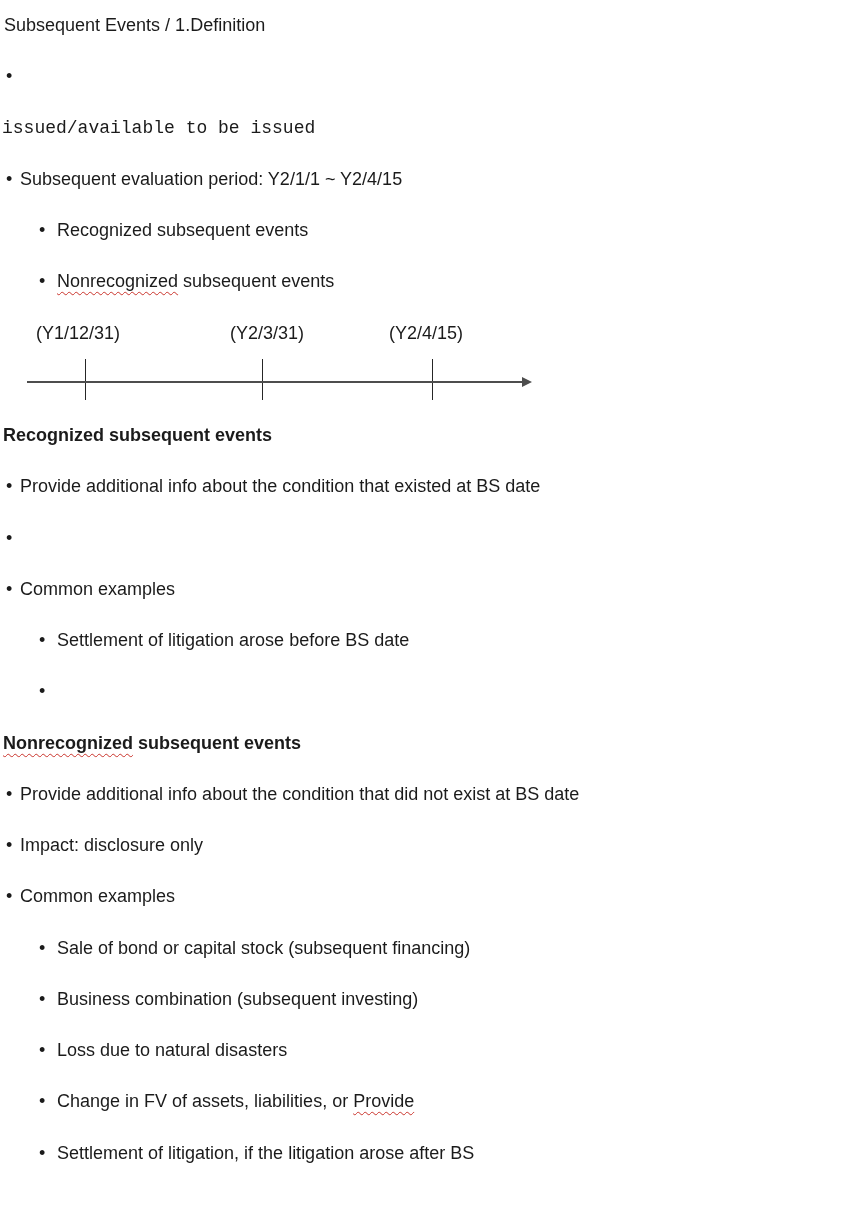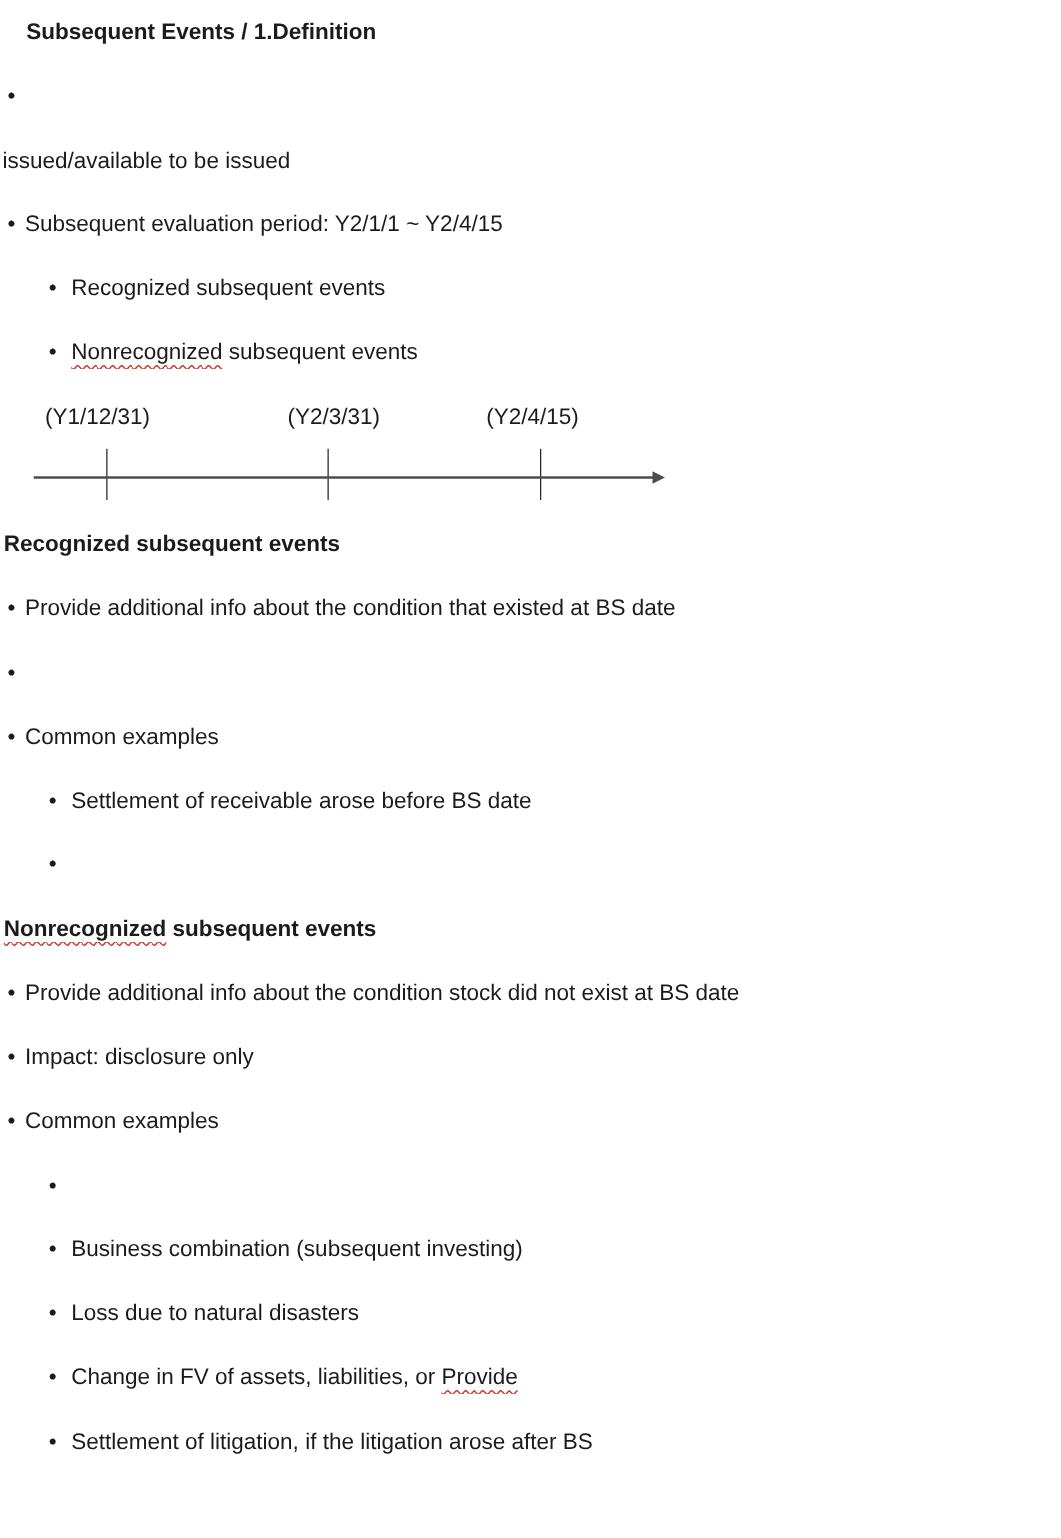--- a/index.html
+++ b/index.html
@@ -6,23 +6,23 @@
   body{
     width:849px;height:1230px;background:#ffffff;overflow:hidden;
     font-family:"Liberation Sans","DejaVu Sans",sans-serif;
     color:var(--text,#1b1b1b);
   }
   .doc{position:relative;width:849px;height:1230px;}
   .row{
     position:relative;height:51.25px;line-height:51.25px;
     font-size:18px;white-space:nowrap;overflow:visible;
   }
-  .t{padding-left:21px;font-weight:bold;}
+  .t{padding-left:4px;font-weight:normal;}
   .h{padding-left:3px;font-weight:bold;}
-  .cont{padding-left:2px;}
+  .cont{padding-left:2px;font-family:Liberation Mono, monospace;}
   .l1{padding-left:20px;}
   .l1 > .bullet{position:absolute;left:6px;top:0;}
   .l2{padding-left:57px;}
   .l2 > .bullet{position:absolute;left:39px;top:0;}
   .just{
     padding-left:5px;padding-right:4px;white-space:normal;
     text-align:justify;text-align-last:justify;
   }
   .sq{
     text-decoration-line:underline;
@@ -83,28 +83,28 @@
     <div class="axis"></div>
     <div class="arrowhead"></div>
   </div>
 
   <div class="row h">Recognized subsequent events</div>
 
   <div class="row l1"><span class="bullet">•</span><span>Provide additional info about the condition that existed at BS date</span></div>
   <div class="row l1"><span class="bullet">•</span></div>
   <div class="row l1"><span class="bullet">•</span><span>Common examples</span></div>
 
-  <div class="row l2"><span class="bullet">•</span><span>Settlement of receivable arose before BS date</span></div>
+  <div class="row l2"><span class="bullet">•</span><span>Settlement of litigation arose before BS date</span></div>
   <div class="row l2"><span class="bullet">•</span></div>
 
   <div class="row h"><span class="sq">Nonrecognized</span><span> subsequent events</span></div>
 
-  <div class="row l1"><span class="bullet">•</span><span>Provide additional info about the condition stock did not exist at BS date</span></div>
+  <div class="row l1"><span class="bullet">•</span><span>Provide additional info about the condition that did not exist at BS date</span></div>
   <div class="row l1"><span class="bullet">•</span><span>Impact: disclosure only</span></div>
   <div class="row l1"><span class="bullet">•</span><span>Common examples</span></div>
 
-  <div class="row l2"><span class="bullet">•</span></div>
+  <div class="row l2"><span class="bullet">•</span><span>Sale of bond or capital stock (subsequent financing)</span></div>
   <div class="row l2"><span class="bullet">•</span><span>Business combination (subsequent investing)</span></div>
   <div class="row l2"><span class="bullet">•</span><span>Loss due to natural disasters</span></div>
   <div class="row l2"><span class="bullet">•</span><span><span>Change in FV of assets, liabilities, or </span><span class="sq">Provide</span></span></div>
   <div class="row l2"><span class="bullet">•</span><span>Settlement of litigation, if the litigation arose after BS</span></div>
 
 </div>
 
 </body></html>

